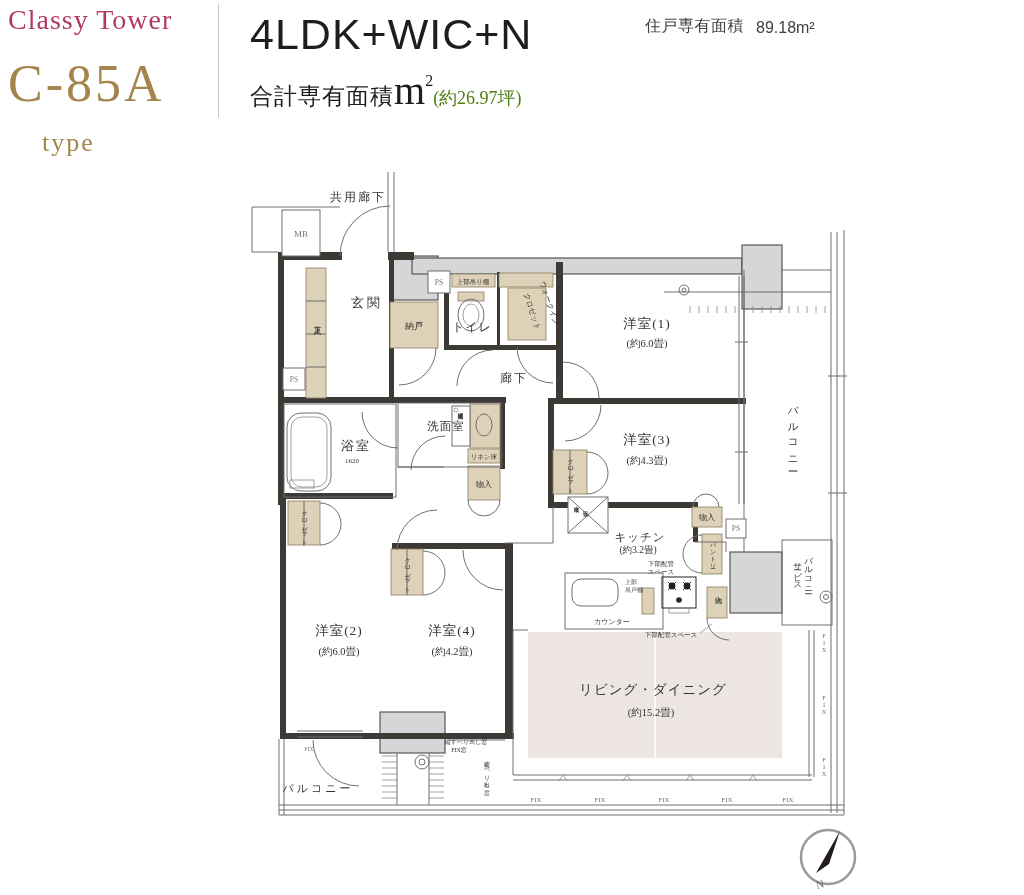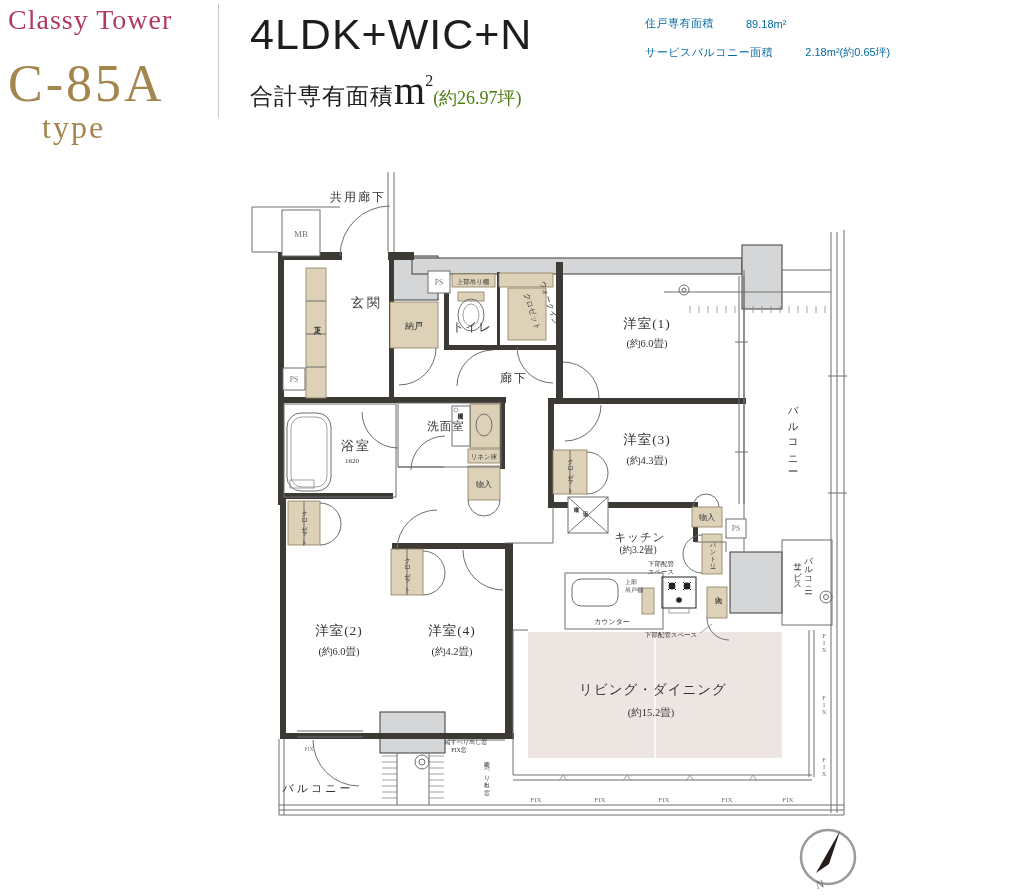--- a/index.html
+++ b/index.html
@@ -2,34 +2,34 @@
 <html><head>
 <meta charset="utf-8">
 <style>
   html,body{margin:0;padding:0;background:#fff;}
   #page{position:relative;width:1024px;height:895px;background:#fff;overflow:hidden;
         font-family:"Liberation Sans",sans-serif;}
   
   .brand{position:absolute;left:8px;top:6px;width:205px;line-height:1;}
   .brand-l1{font-family:"Liberation Serif",serif;font-size:28px;color:#b23a60;letter-spacing:1px;}
   .brand-l2{font-family:"Liberation Serif",serif;font-size:52px;color:#a5854e;letter-spacing:3px;margin-top:24px;}
-  .brand-l3{font-family:"Liberation Serif",serif;font-size:32px;color:#a5854e;letter-spacing:2px;margin-top:1px;margin-left:34px;}
+  .brand-l3{font-family:"Liberation Serif",serif;font-size:26px;color:#a5854e;letter-spacing:2px;margin-top:20px;margin-left:34px;}
   .vdivider{position:absolute;left:218px;top:4px;width:1px;height:114px;background:#c8c8c8;}
   .plan-head{position:absolute;left:250px;top:10px;}
   .plan-type{font-family:Liberation Sans, sans-serif;font-size:43px;color:#1d1d1d;letter-spacing:1px;}
   .total-line{margin-top:8px;display:flex;align-items:baseline;}
   .total-label{font-size:23px;color:#1d1d1d;letter-spacing:1px;}
   .total-value{font-family:"Liberation Serif",serif;font-size:46px;color:#1d1d1d;margin-left:6px;}
   .total-unit{font-family:"Liberation Serif",serif;font-size:40px;color:#1d1d1d;}
   .total-sup{font-family:"Liberation Serif",serif;font-size:16px;color:#1d1d1d;position:relative;top:-18px;}
   .total-tsubo{font-family:"Liberation Serif",serif;font-size:18px;color:#4d7c0f;}
   .specs{position:absolute;left:645px;top:16px;}
-  .spec-row{display:flex;align-items:center;margin-bottom:14px;font-size:11px;color:#0369a1;}
+  .spec-row{display:flex;align-items:flex-end;margin-bottom:14px;font-size:16px;color:#404040;}
   .spec-label{letter-spacing:0.5px;}
-  .spec-value{margin-left:32px;}
+  .spec-value{margin-left:12px;}
   
   svg{position:absolute;left:0;top:0;}
   .ln{stroke:#6f6f6f;stroke-width:1;fill:none;}
   .ln2{stroke:#8a8a8a;stroke-width:0.8;fill:none;}
   .wall{fill:#3d3935;stroke:none;}
   .tan{fill:#ddd1b8;stroke:#8d7d5e;stroke-width:0.8;}
   .gray{fill:#d4d6d7;stroke:#4a4a4a;stroke-width:1.1;}
   .wbox{fill:#fff;stroke:#6f6f6f;stroke-width:1;}
   .floor{fill:#ece5e1;stroke:none;}
   .txt{fill:#333;font-family:"Liberation Serif",serif;}
@@ -56,24 +56,20 @@
       <span class="total-unit">m</span>
       <span class="total-sup">2</span>
       <span class="total-tsubo">(約26.97坪)</span>
     </div>
   </div>
 
   <div class="specs">
     <div class="spec-row">
       <span class="spec-label">住戸専有面積</span>
       <span class="spec-value">89.18m²</span>
-    </div>
-    <div class="spec-row">
-      <span class="spec-label">サービスバルコニー面積</span>
-      <span class="spec-value">2.18m²(約0.65坪)</span>
     </div>
   </div>
 
   <svg width="1024" height="895" viewBox="0 0 1024 895">
 
     <g>
       <rect class="floor" x="528" y="632" width="254" height="126"></rect>
       <line x1="655" y1="632" x2="655" y2="758" stroke="#ffffff" stroke-width="1.5"></line>
     </g>
 

